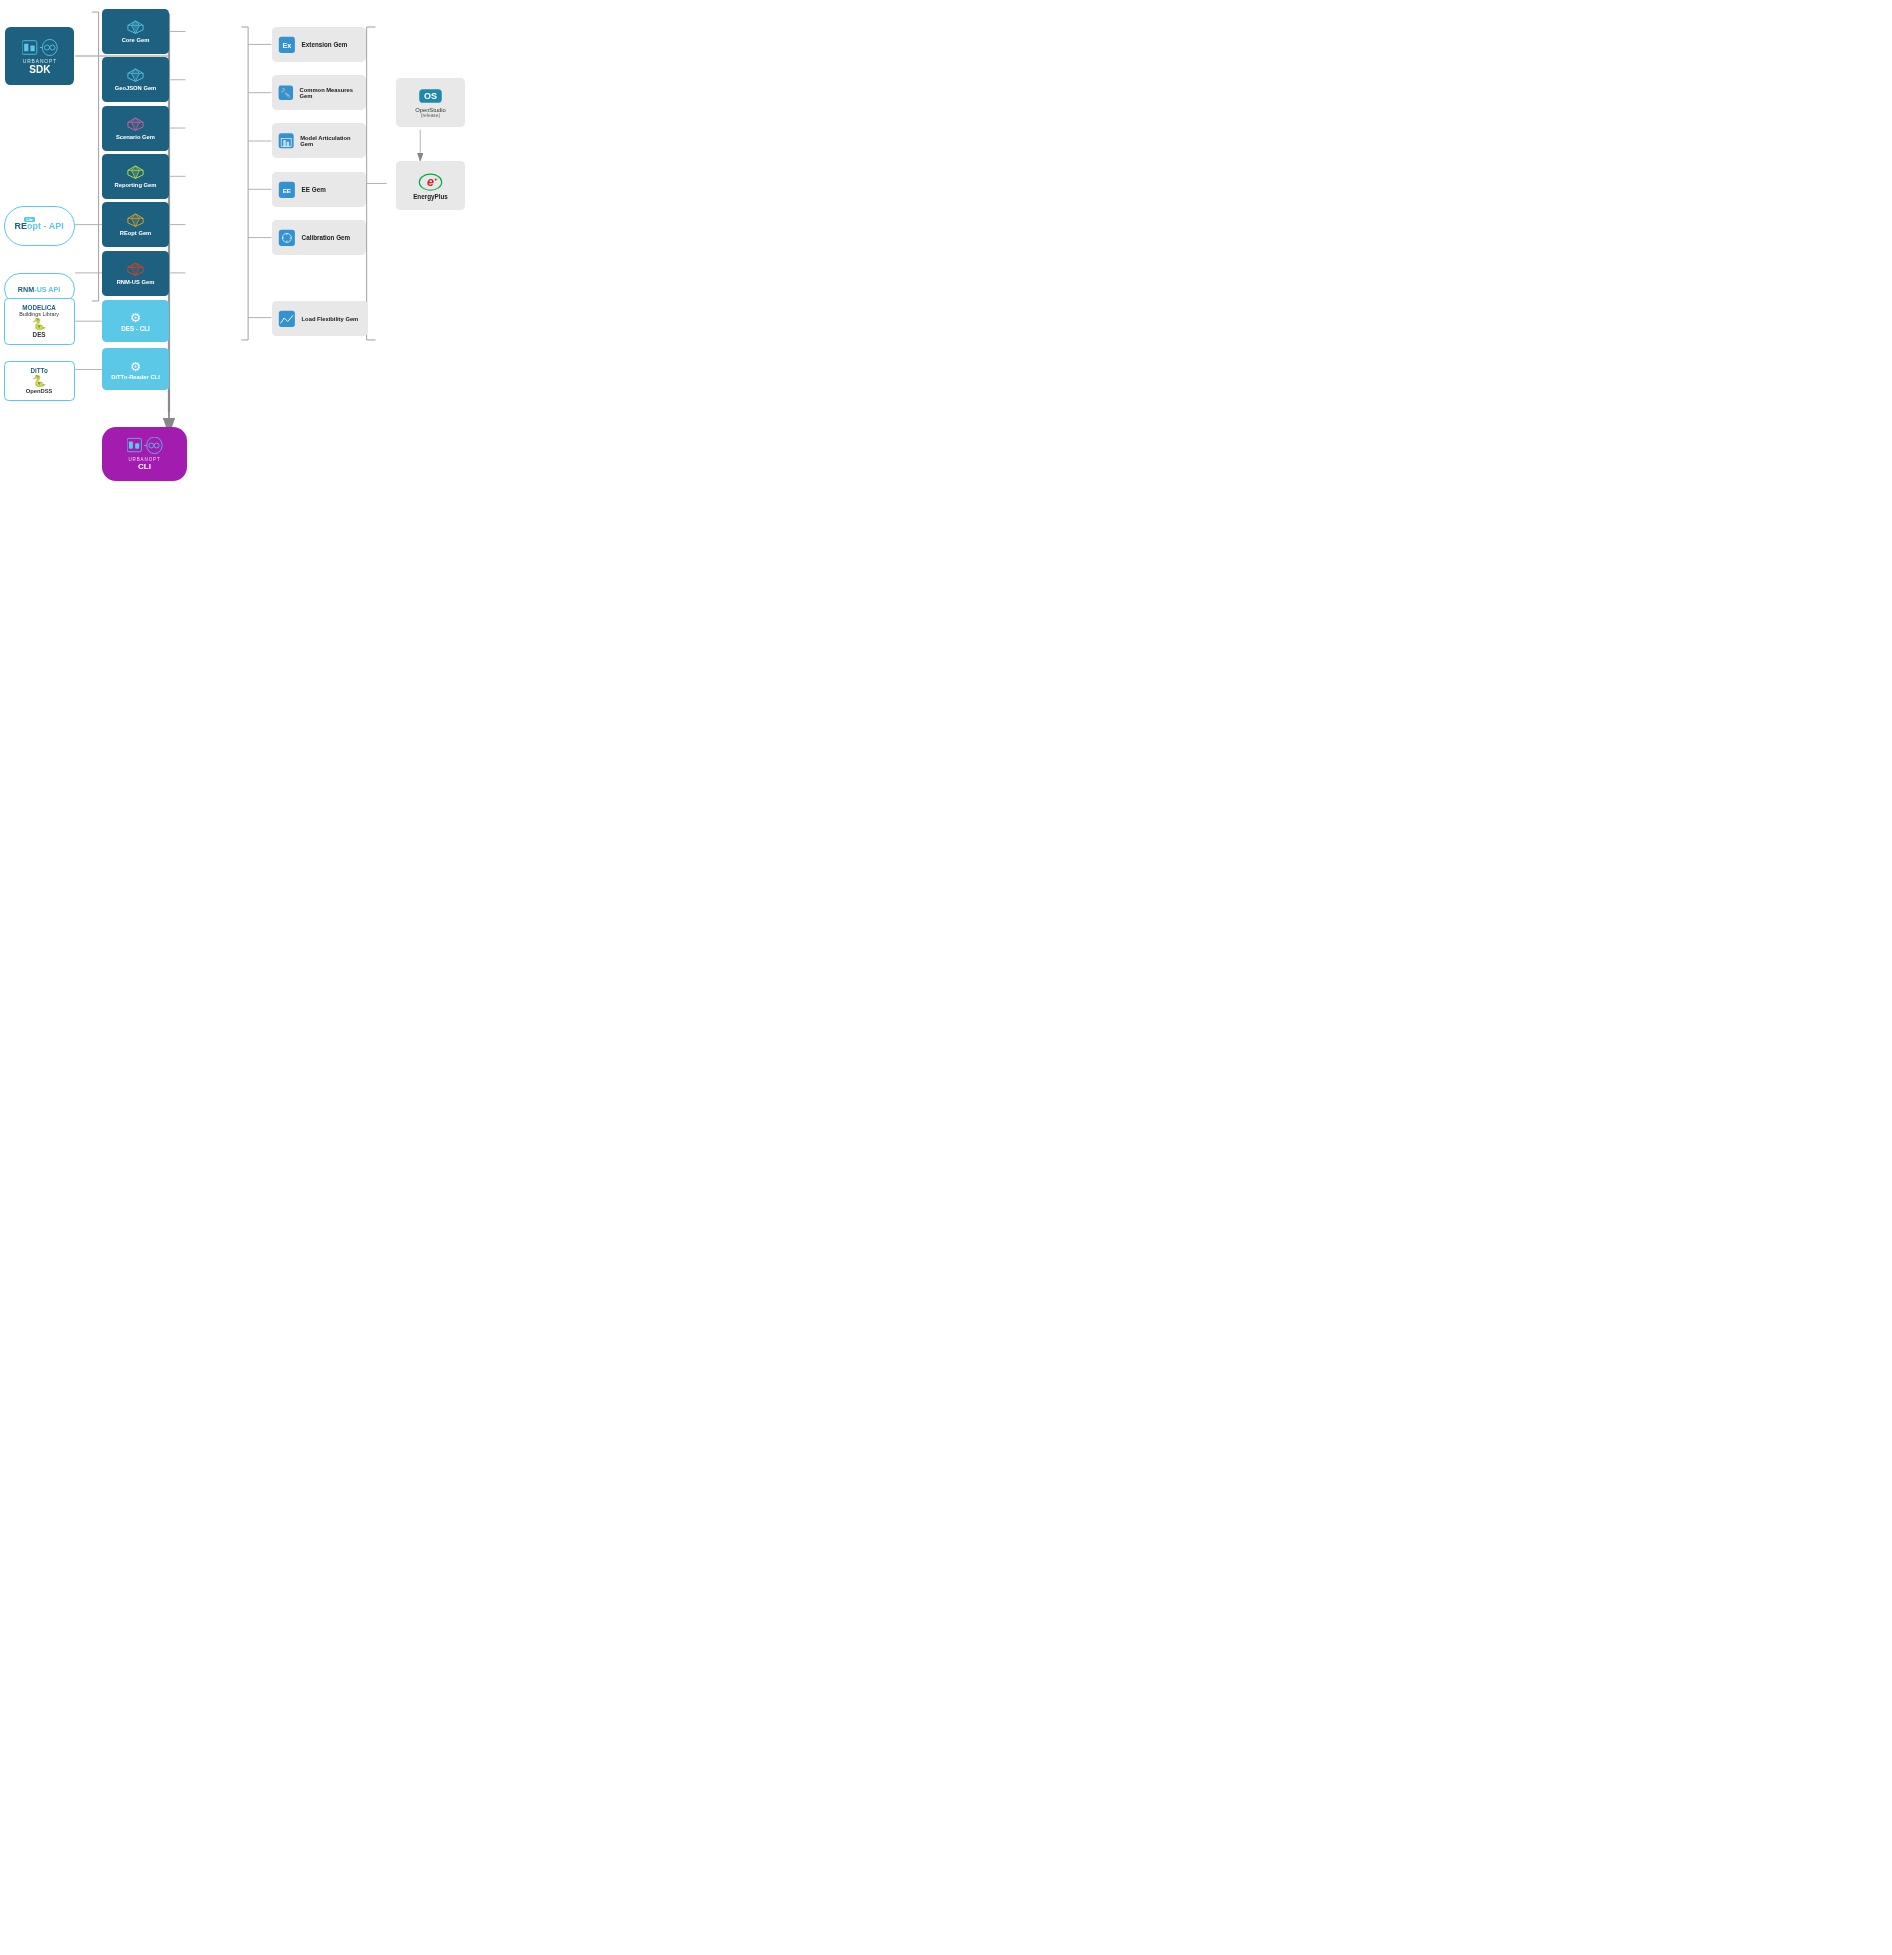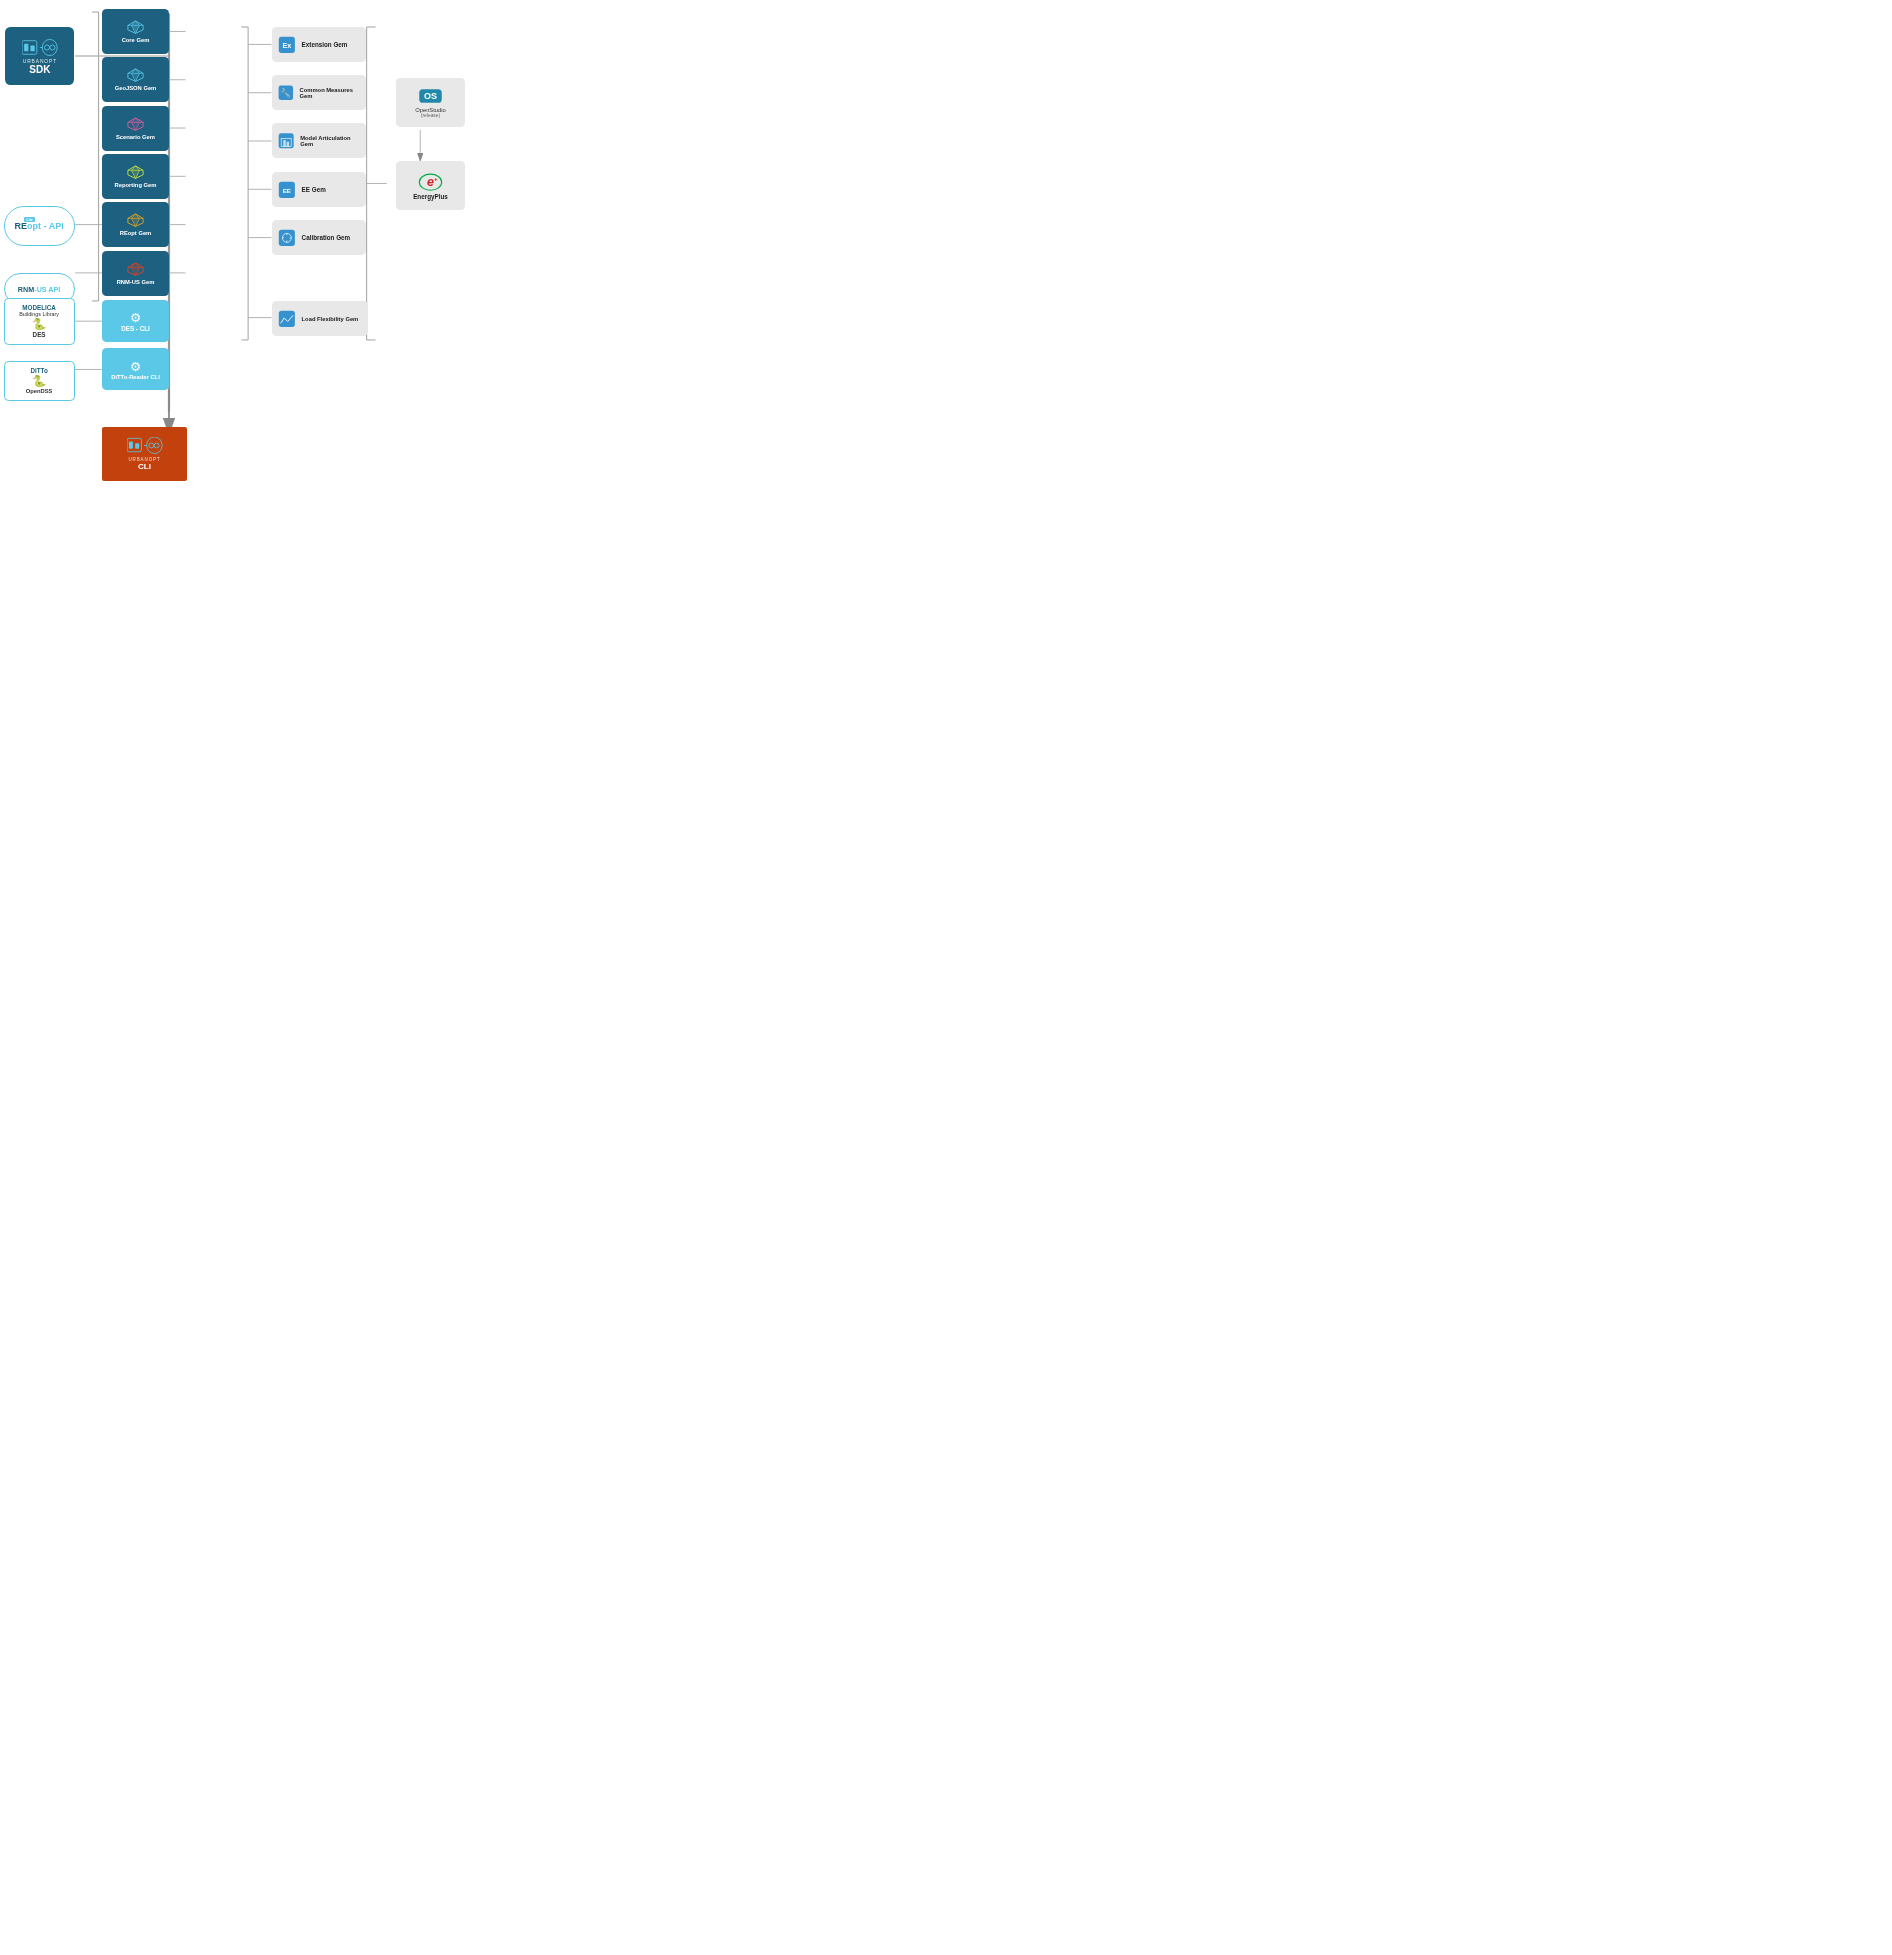--- a/index.html
+++ b/index.html
@@ -295,21 +295,21 @@
         <ellipse cx="30" cy="25" rx="25" ry="18" fill="none" stroke="#00aa44" stroke-width="2.5"></ellipse>
 
         <text x="22" y="34" fill="#cc2222" font-size="28" font-weight="900" font-style="italic">e</text>
 
         <text x="38" y="22" fill="#cc2222" font-size="14" font-weight="900">+</text>
       </svg>
     </div>
     <div style="font-weight:900; font-size:6.3px; color:#1a1a1a;">EnergyPlus</div>
   </div>
 
-  <div style="position:absolute; left:102px; bottom:8px; width:85px; height:54px; background:#c2410c; border-radius:2px; display:flex; flex-direction:column; align-items:center; justify-content:center; color:white; ">
+  <div style="position:absolute; left:102px; bottom:8px; width:85px; height:54px; background:#a21caf; border-radius:14px; display:flex; flex-direction:column; align-items:center; justify-content:center; color:white; ">
     <div>
       <svg width="36" height="17" viewBox="0 0 80 38">
         <rect x="0" y="3" width="32" height="30" rx="4" fill="none" stroke="#5bc8e8" stroke-width="1.8"></rect>
         <rect x="4" y="10" width="9" height="16" rx="2" fill="#5bc8e8"></rect>
         <rect x="18" y="14" width="9" height="12" rx="2" fill="#5bc8e8"></rect>
         <rect x="44" y="0" width="34" height="37" rx="17" fill="none" stroke="#5bc8e8" stroke-width="1.8"></rect>
         <circle cx="54" cy="19" r="5.5" fill="none" stroke="#5bc8e8" stroke-width="1.8"></circle>
         <circle cx="66" cy="19" r="5.5" fill="none" stroke="#5bc8e8" stroke-width="1.8"></circle>
         <line x1="38" y1="19" x2="44" y2="19" stroke="#5bc8e8" stroke-width="1.8"></line>
       </svg>

